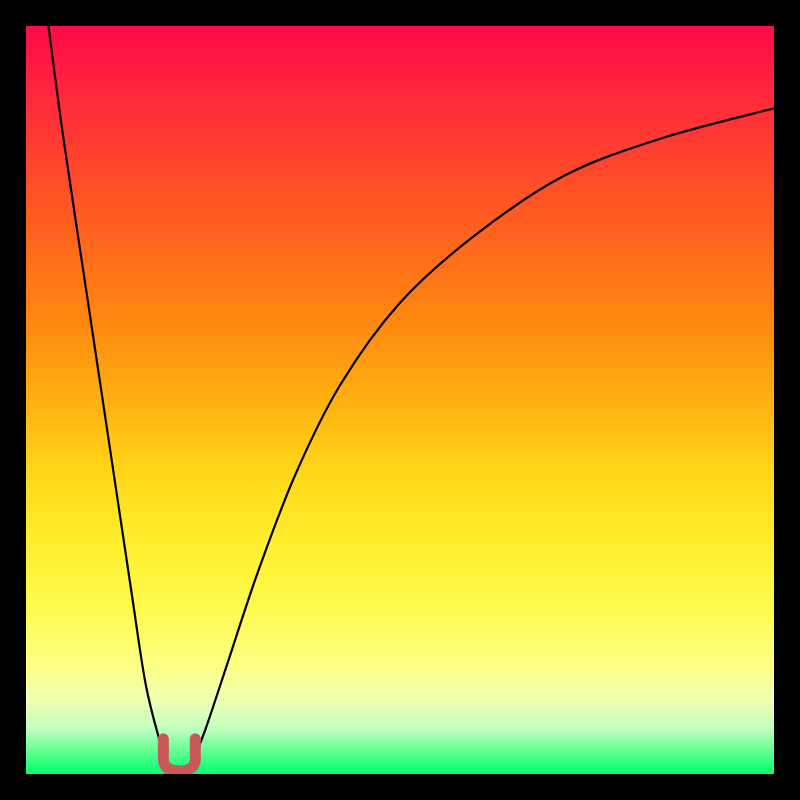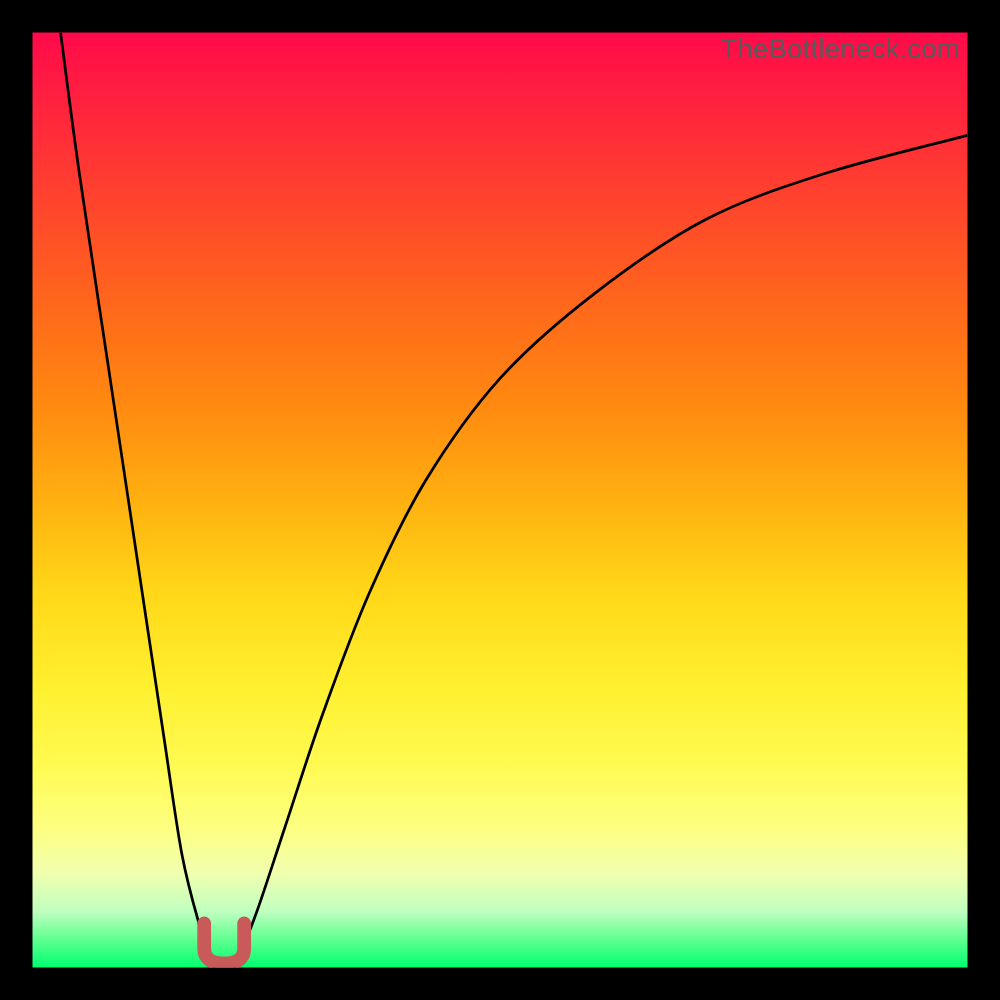--- a/index.html
+++ b/index.html
@@ -46,21 +46,20 @@
     position: absolute;
     left: 0; top: 0;
     width: 748px; height: 748px;
   }
 </style>
 </head>
 <body>
 
 <div class="frame">
   <div class="plot">
-    <div class="attrib">TheBottleneck.com</div>
 
     <svg class="curve" viewBox="0 0 748 748">
       <path d="M 22.439999999999998 0 C 24.93333333333333 18.700000000000006, 31.166666666666664 68.56666666666672, 37.4 112.20000000000005 C 43.63333333333333 155.83333333333337, 52.36 211.93333333333337, 59.84 261.8 C 67.32000000000001 311.6666666666667, 74.8 361.5333333333333, 82.28 411.4 C 89.76 461.26666666666665, 98.48666666666668 519.86, 104.72000000000001 561 C 110.95333333333335 602.14, 114.69333333333334 632.06, 119.68 658.24 C 124.66666666666667 684.4200000000001, 130.89999999999998 704.3666666666667, 134.64 718.08 C 138.38 731.7933333333334, 140.25 735.5333333333333, 142.12 740.52 C 143.99 745.5066666666667, 145.23666666666668 746.7533333333333, 145.86 748" fill="none" stroke="#000" stroke-width="2.2"></path>
       <path d="M 160.82 748 C 161.44333333333333 746.7533333333333, 161.44333333333333 748, 164.56 740.52 C 167.67666666666668 733.04, 173.28666666666663 720.5733333333334, 179.51999999999998 703.12 C 185.75333333333333 685.6666666666666, 193.23333333333335 661.98, 201.96 635.8 C 210.68666666666667 609.6199999999999, 220.66 577.2066666666666, 231.88 546.04 C 243.1 514.8733333333333, 255.56666666666663 479.9666666666667, 269.28 448.8 C 282.9933333333333 417.6333333333333, 296.70666666666665 387.7133333333333, 314.15999999999997 359.03999999999996 C 331.6133333333333 330.3666666666666, 351.56 301.6933333333333, 374 276.76 C 396.44 251.82666666666668, 421.37333333333333 230.63333333333338, 448.8 209.44000000000005 C 476.2266666666667 188.24666666666673, 507.3933333333333 165.8066666666667, 538.56 149.60000000000002 C 569.7266666666666 133.39333333333335, 600.8933333333333 123.42000000000006, 635.8 112.20000000000005 C 670.7066666666666 100.98000000000003, 729.3 87.26666666666665, 748 82.27999999999997" fill="none" stroke="#000" stroke-width="2.2"></path>
       <path d="M 137.34 712.78
               L 137.34 732.78
               Q 137.34 744.78 153.34 744.78
               Q 169.34 744.78 169.34 732.78
               L 169.34 712.78" fill="none" stroke="#c85a5a" stroke-width="11" stroke-linecap="round"></path>
     </svg>

